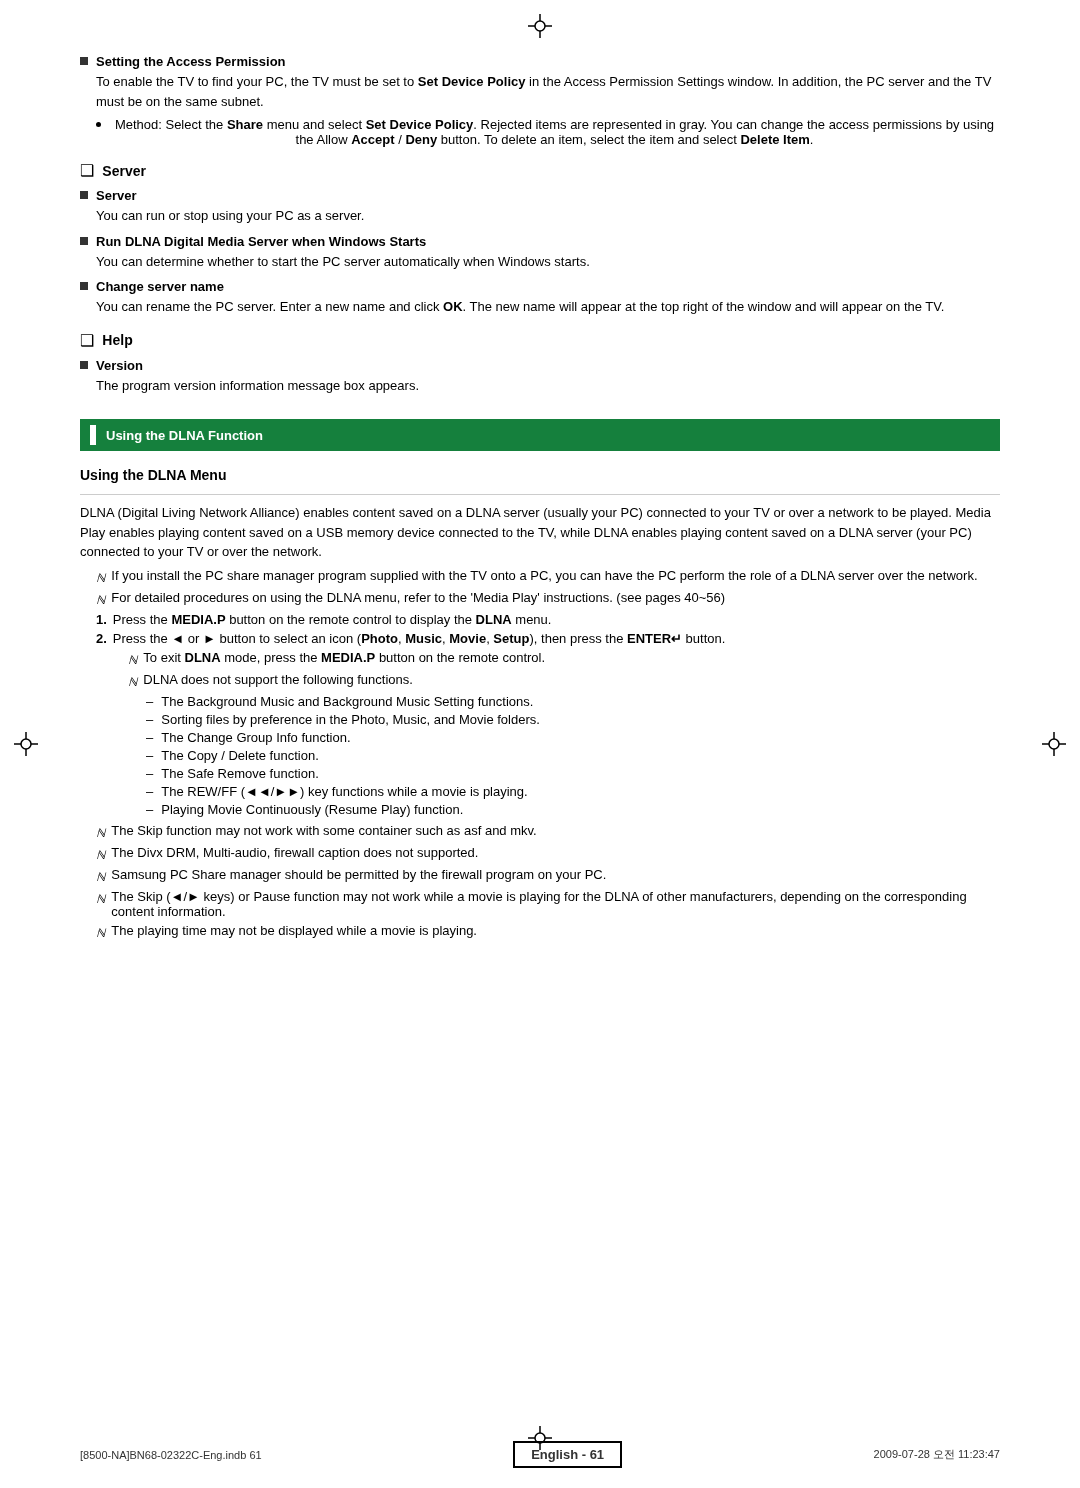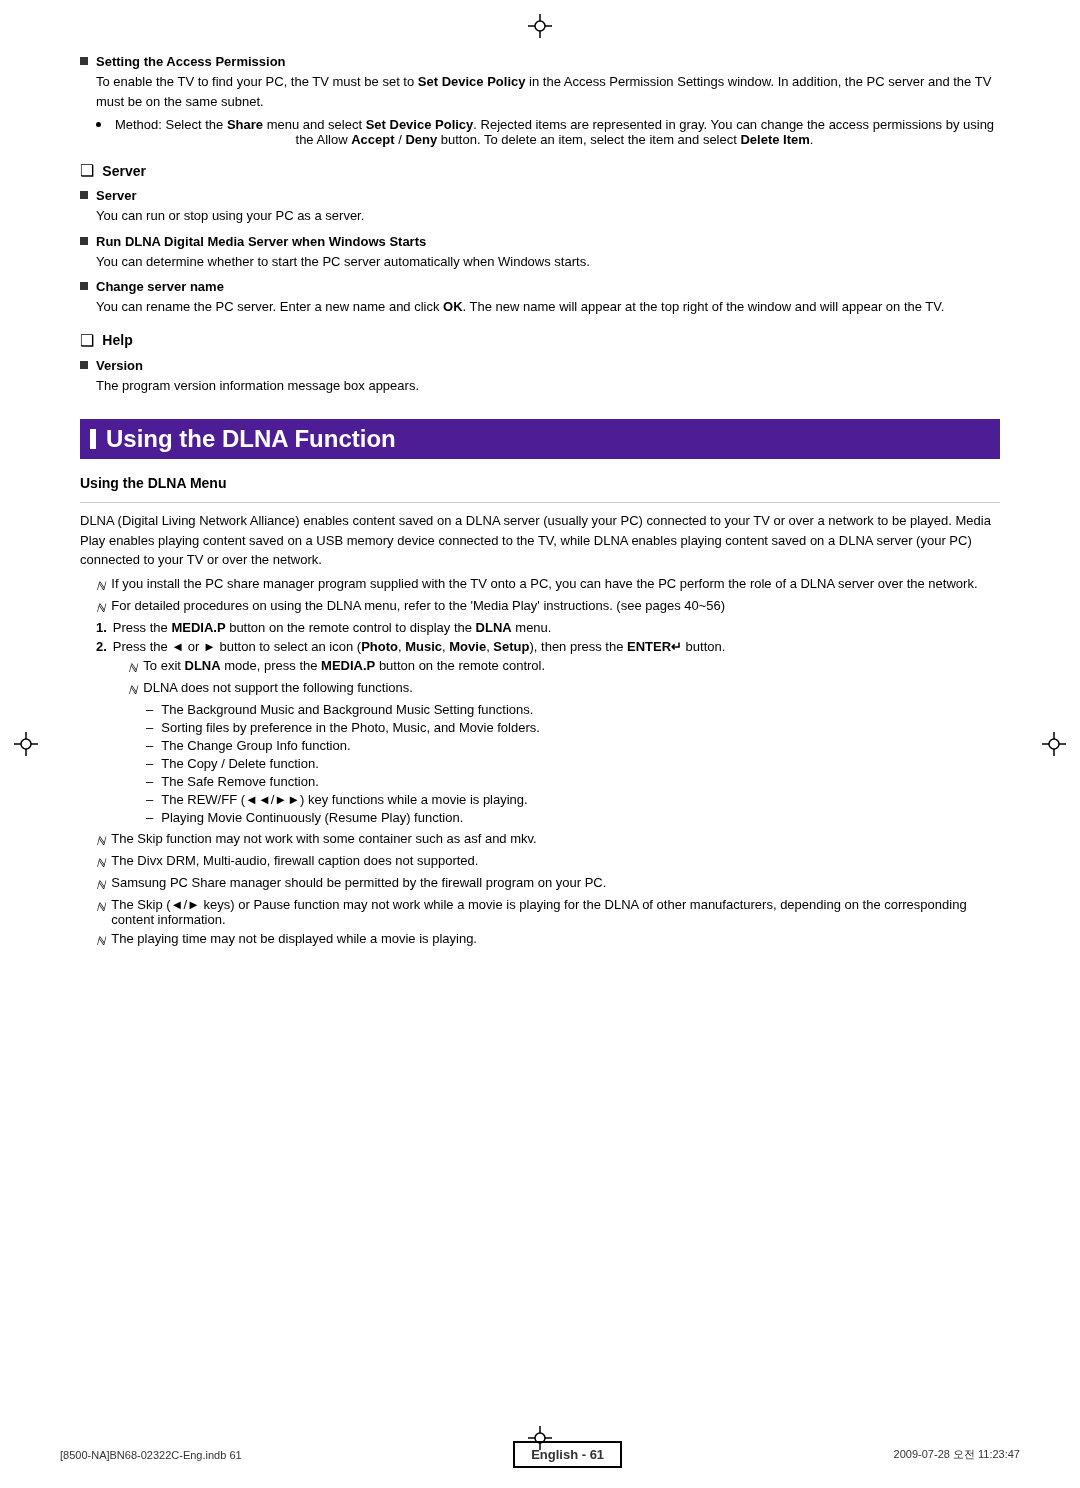--- a/index.html
+++ b/index.html
@@ -111,23 +111,23 @@
     .checkbox-icon {
       font-size: 16px;
       margin-right: 8px;
       font-weight: normal;
     }
 
     
     .section-main-heading {
       display: flex;
       align-items: center;
-      background: #4c1d95;
+      background: #15803d;
       color: #fff;
-      font-size: 24px;
+      font-size: 13px;
       font-weight: bold;
       padding: 6px 10px;
       margin-top: 24px;
       margin-bottom: 16px;
     }
     .section-main-heading::before {
       content: '';
       display: inline-block;
       width: 6px;
       height: 20px;
@@ -185,21 +185,21 @@
 
     
     .footer {
       position: absolute;
       bottom: 20px;
       left: 0;
       right: 0;
       display: flex;
       justify-content: space-between;
       align-items: center;
-      padding: 0 60px;
+      padding: 0 80px;
       font-size: 11px;
       color: #333;
     }
     .footer-center {
       font-weight: bold;
       font-size: 13px;
       border: 2px solid #000;
       padding: 4px 16px;
     }
 

